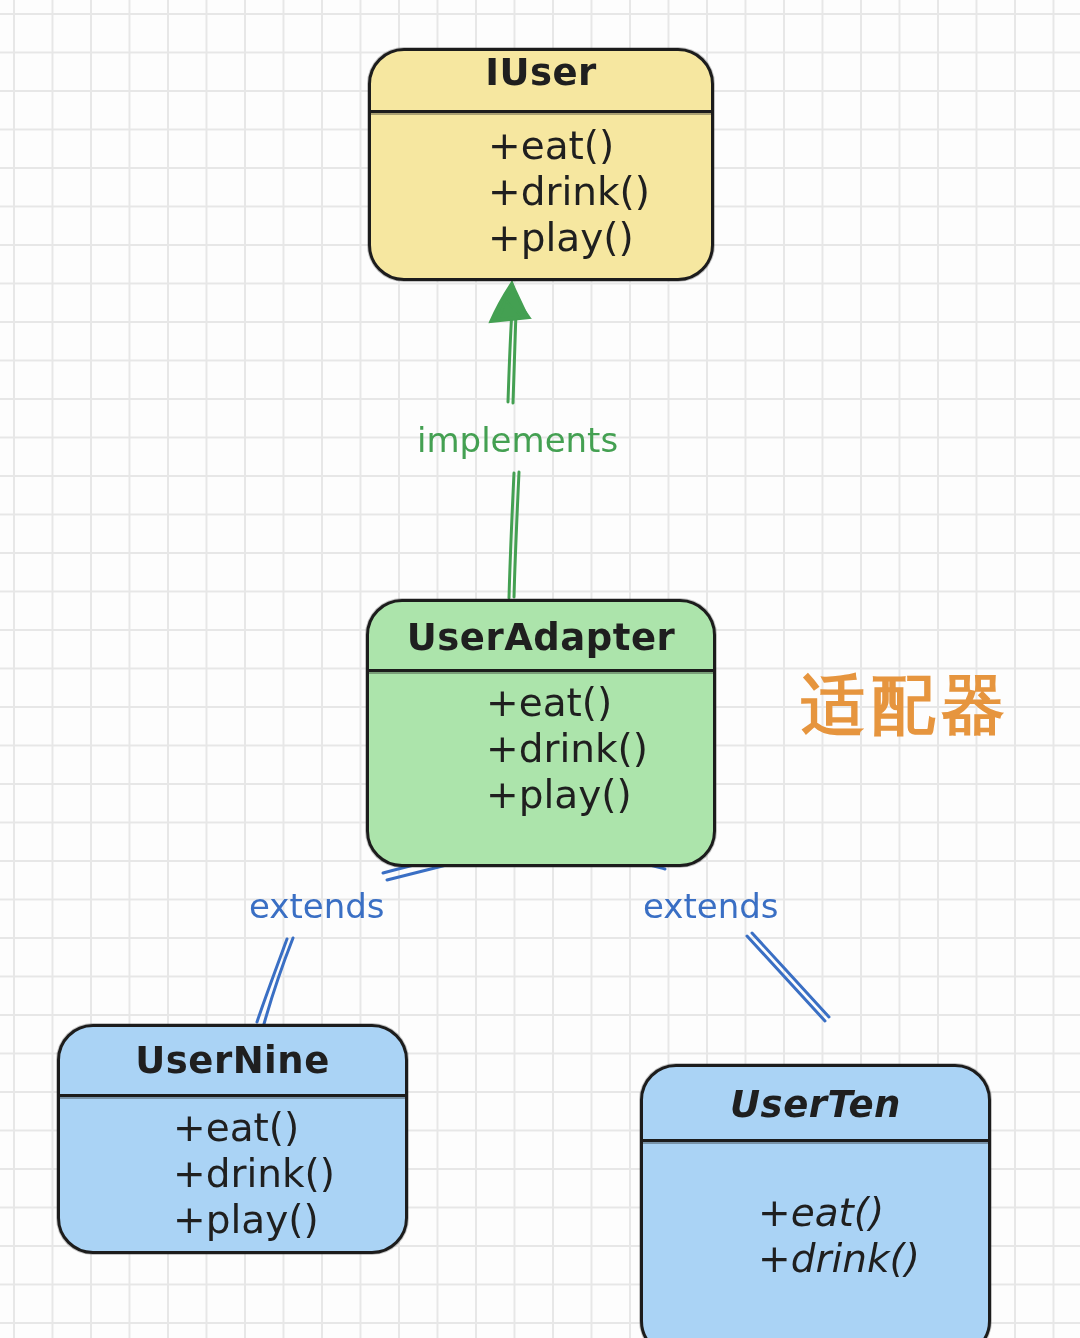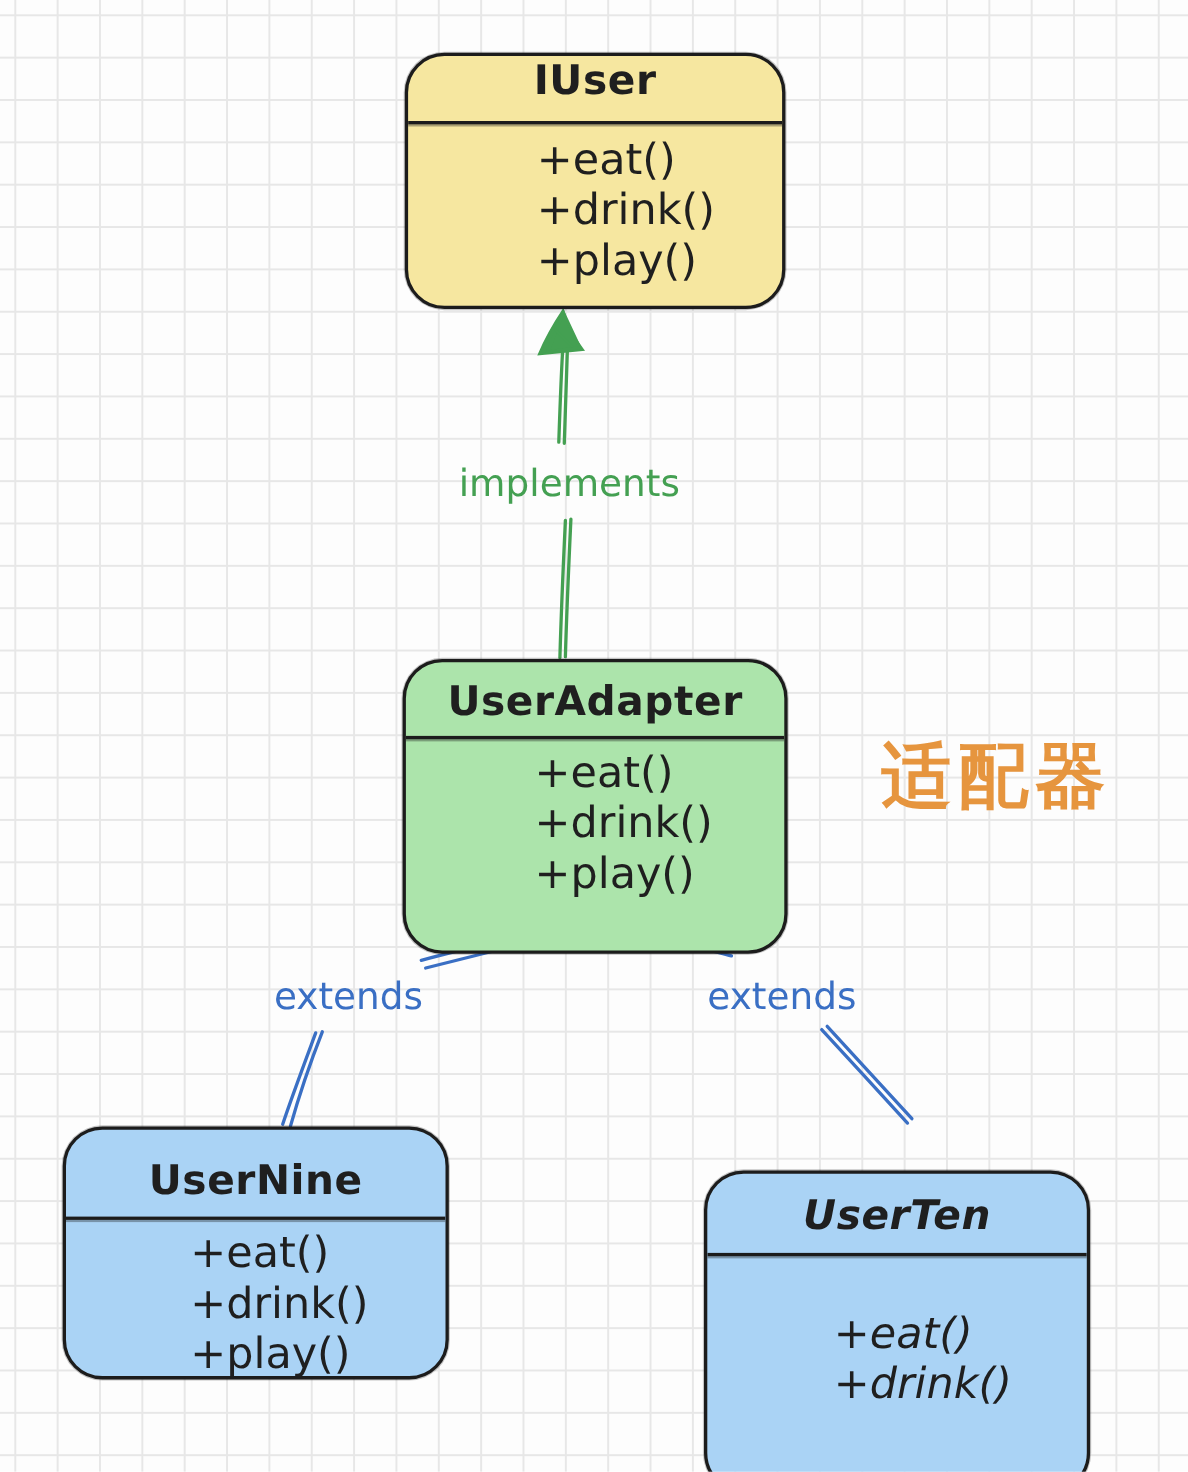--- a/index.html
+++ b/index.html
@@ -56,21 +56,21 @@
   .box-userten    { left: 640px; top: 1064px; width: 351px; height: 293px; background: #aad3f5; font-style: italic; }
 
   .box-iuser    .uml-title { }
   .box-iuser    .uml-divider { margin-top: 16px; }
   .box-iuser    .uml-methods { padding: 10px 0 0 117px; }
 
   .box-adapter  .uml-title { padding-top: 14px; }
   .box-adapter  .uml-divider { margin-top: 10px; }
   .box-adapter  .uml-methods { padding: 8px 0 0 117px; }
 
-  .box-usernine .uml-title { padding-top: 24px; }
+  .box-usernine .uml-title { padding-top: 12px; }
   .box-usernine .uml-divider { margin-top: 12px; }
   .box-usernine .uml-methods { padding: 8px 0 0 113px; }
 
   .box-userten  .uml-title { padding-top: 16px; }
   .box-userten  .uml-divider { margin-top: 13px; }
   .box-userten  .uml-methods { padding: 48px 0 0 115px; }
 
   .edge-label {
     position: absolute;
     font-size: 34px;

